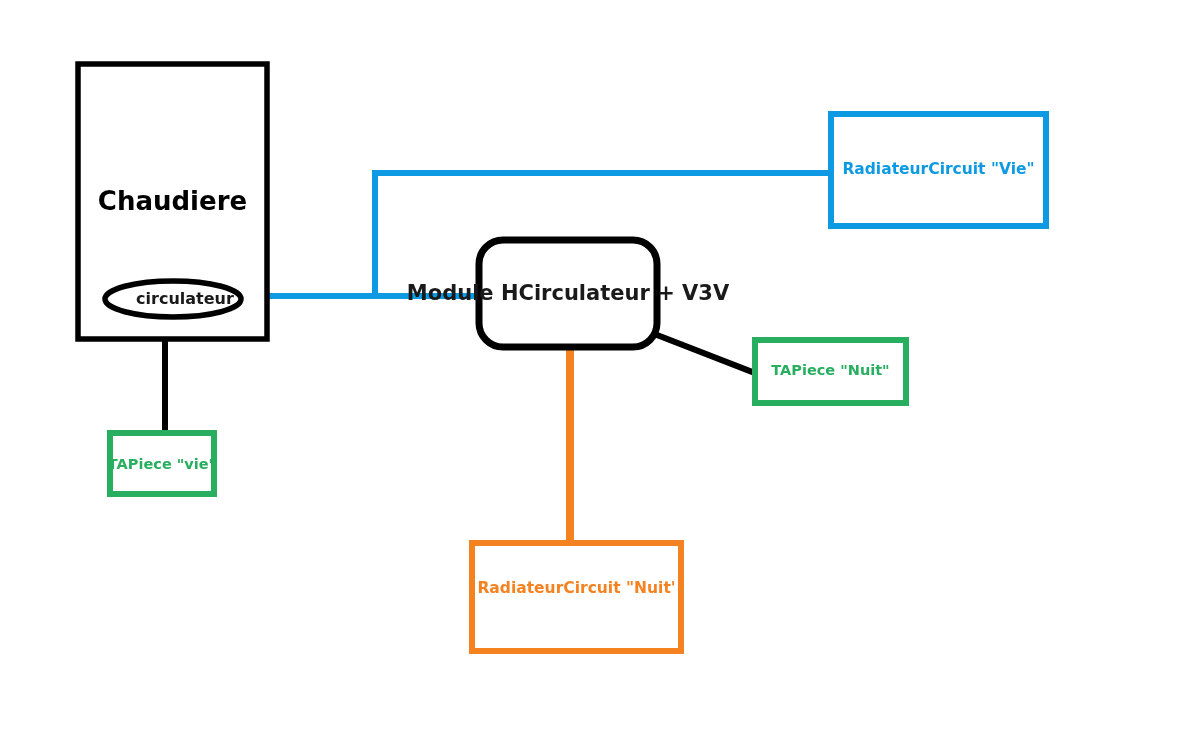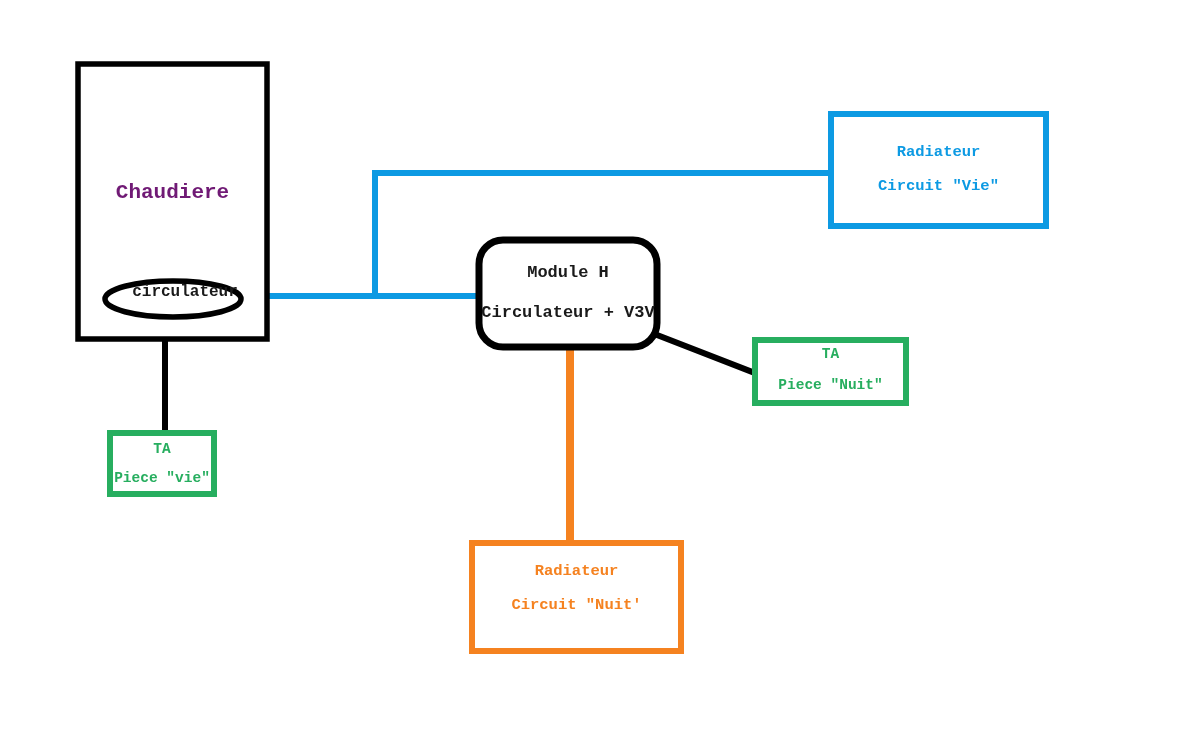--- a/index.html
+++ b/index.html
@@ -20,41 +20,39 @@
   svg.layer {
     position: absolute;
     left: 0;
     top: 0;
     width: 1190px;
     height: 731px;
   }
   .node-label {
     position: absolute;
     display: flex;
-    flex-direction: column;
     align-items: center;
-    justify-content: space-between;
+    justify-content: center;
     text-align: center;
     font-weight: bold;
     line-height: 1.28;
     pointer-events: none;
     white-space: pre;
-    font-family: Liberation Mono, monospace;
   }
   .lbl-chaudiere {
     left: 75px; top: 180px; width: 195px; height: 44px;
-    font-size: 21px; color: #701a75;
+    font-size: 26px; color: #000000;
   }
   .lbl-circulateur {
     left: 115px; top: 282px; width: 140px; height: 34px;
     font-size: 16px; color: #1a1a1a;
   }
   .lbl-module {
     left: 476px; top: 262px; width: 184px; height: 62px;
-    font-size: 17px; color: #1a1a1a;
+    font-size: 21px; color: #1a1a1a;
   }
   .lbl-rad-vie {
     left: 828px; top: 143px; width: 221px; height: 54px;
     font-size: 15.5px; color: #0d9ae3;
   }
   .lbl-rad-nuit {
     left: 469px; top: 562px; width: 215px; height: 54px;
     font-size: 15.5px; color: #f58220;
   }
   .lbl-ta-vie {

